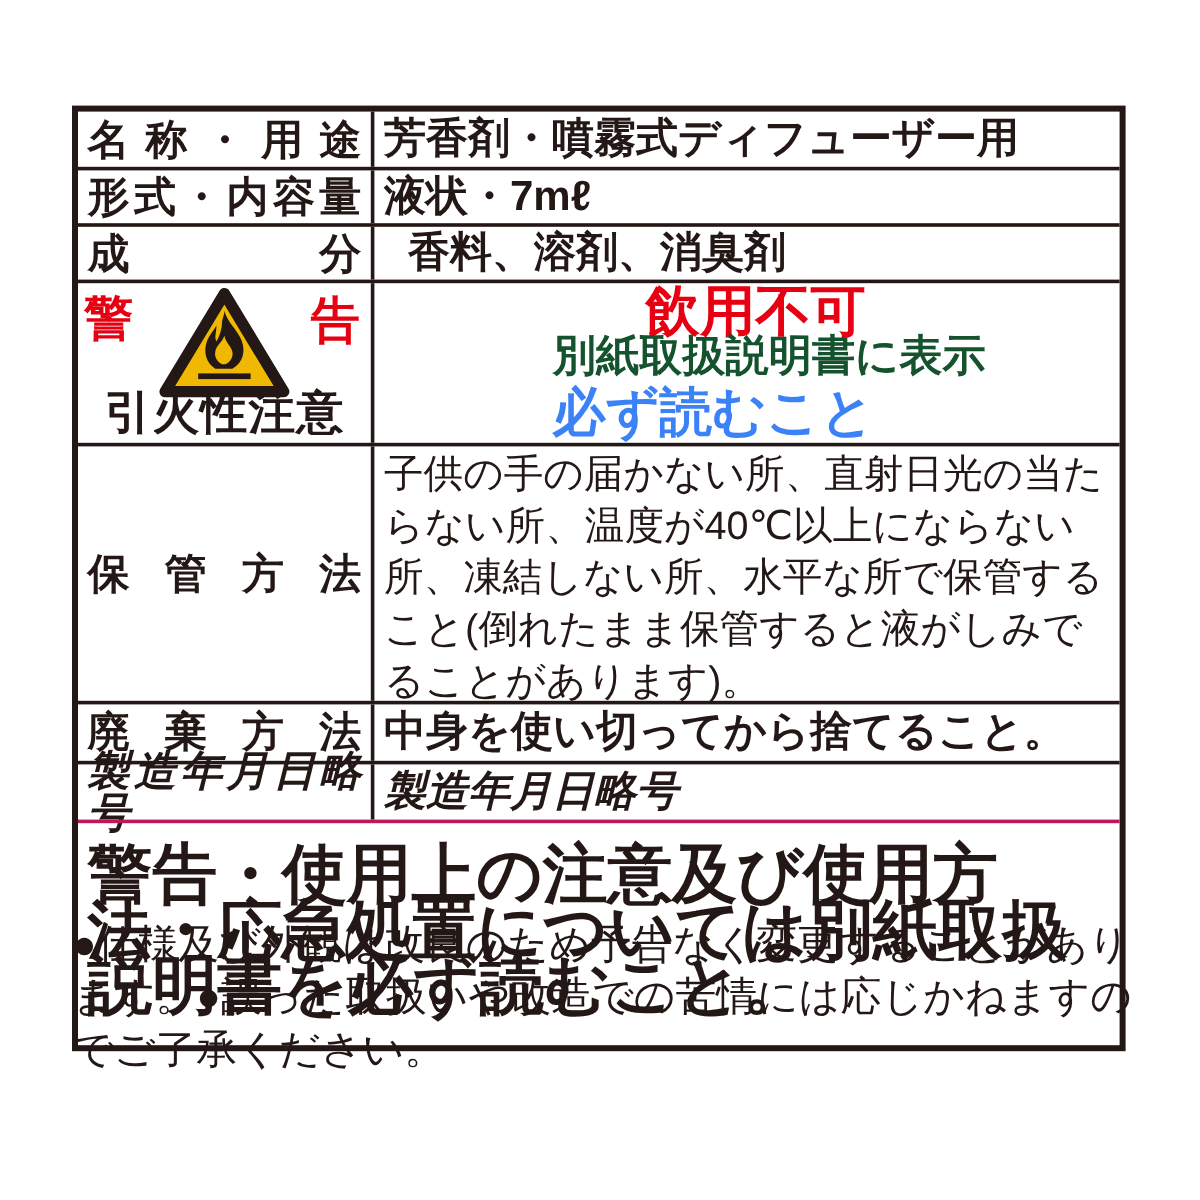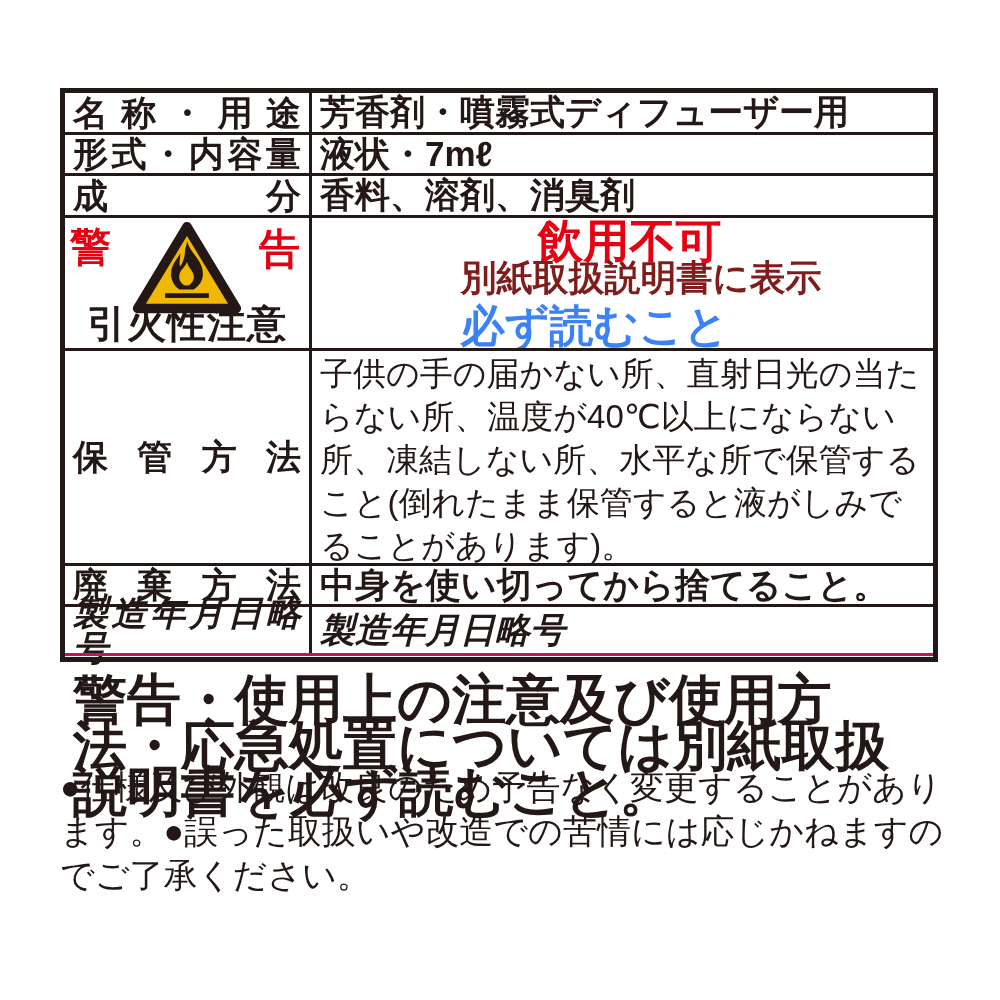--- a/index.html
+++ b/index.html
@@ -3,40 +3,40 @@
 <meta charset="utf-8">
 <style>
   html,body{margin:0;padding:0;}
   body{
     width:1000px;height:1000px;background:#ffffff;
     font-family:"Liberation Sans","DejaVu Sans",sans-serif;
     color:#231815;position:relative;overflow:hidden;
     -webkit-font-smoothing:antialiased;
   }
   .spec-table{
-    position:absolute;left:60px;top:88px;width:878px;height:574px;
+    position:absolute;left:60px;top:88px;width:878px;height:788px;
     border:5px solid #231815;box-sizing:border-box;
     display:flex;flex-direction:column;background:#fff;
   }
   .row{display:flex;box-sizing:border-box;border-top:3px solid #231815;}
   .row:first-child{border-top:none;}
   .cell-label{
     flex:0 0 247px;box-sizing:border-box;border-right:3px solid #231815;
     display:flex;align-items:center;padding:0 8px;
   }
   .cell-label .jtext{
     width:100%;font-size:35px;font-weight:600;
     text-align:justify;text-align-last:justify;text-justify:inter-character;
     line-height:1;
   }
   .cell-value{
     flex:1;display:flex;align-items:center;padding-left:8px;box-sizing:border-box;
     font-size:35px;font-weight:600;line-height:1.1;
   }
-  .r1{height:46px;} .r2{height:47px;} .r3{height:47px;}
+  .r1{height:46px;} .r2{height:47px;} .r3{height:47px;gap:20px;}
   .r4{height:136px;} .r5{height:215px;} .r6{height:50px;} .r7{height:49px;font-style:italic;}
   .r8{height:102px;border-top:3px solid #be185d;box-sizing:border-box;
       padding:20px 6px 0 8px;font-size:54px;font-weight:700;line-height:46px;
       letter-spacing:0px;}
   .r5 .cell-value{
     align-items:flex-start;font-size:33px;font-weight:400;line-height:43px;
     padding-top:1px;padding-right:6px;
   }
   
   .warn-left{position:relative;padding:0;}
@@ -44,21 +44,21 @@
   .warn-word.wl{left:5px;top:9px;}
   .warn-word.wr{right:9px;top:11px;}
   .tri-icon{position:absolute;left:50%;transform:translateX(-50%);top:2px;}
   .warn-caption{
     position:absolute;bottom:5px;left:0;right:0;text-align:center;
     font-size:39px;font-weight:600;letter-spacing:1px;line-height:1;white-space:nowrap;
   }
   .warn-right{display:flex;align-items:center;padding-left:14px;flex-direction:column;}
   .no-drink{font-size:46px;font-weight:700;color:#e60012;line-height:1;white-space:nowrap;}
   .ref-block{margin-left:23px;margin-top:-4px;}
-  .ref-line1{font-size:36px;font-weight:600;color:#7f1d1d;line-height:1;white-space:nowrap;}
+  .ref-line1{font-size:36px;font-weight:600;color:#14532d;line-height:1;white-space:nowrap;}
   .ref-line2{font-size:44px;font-weight:700;color:#3b82f6;line-height:1;margin-top:8px;white-space:nowrap;}
   .footer-note{
     position:absolute;left:60px;top:765px;width:892px;
     font-size:34px;font-weight:500;line-height:44px;letter-spacing:0px;
   }
 </style>
 </head>
 <body>
 
 <div class="spec-table">

